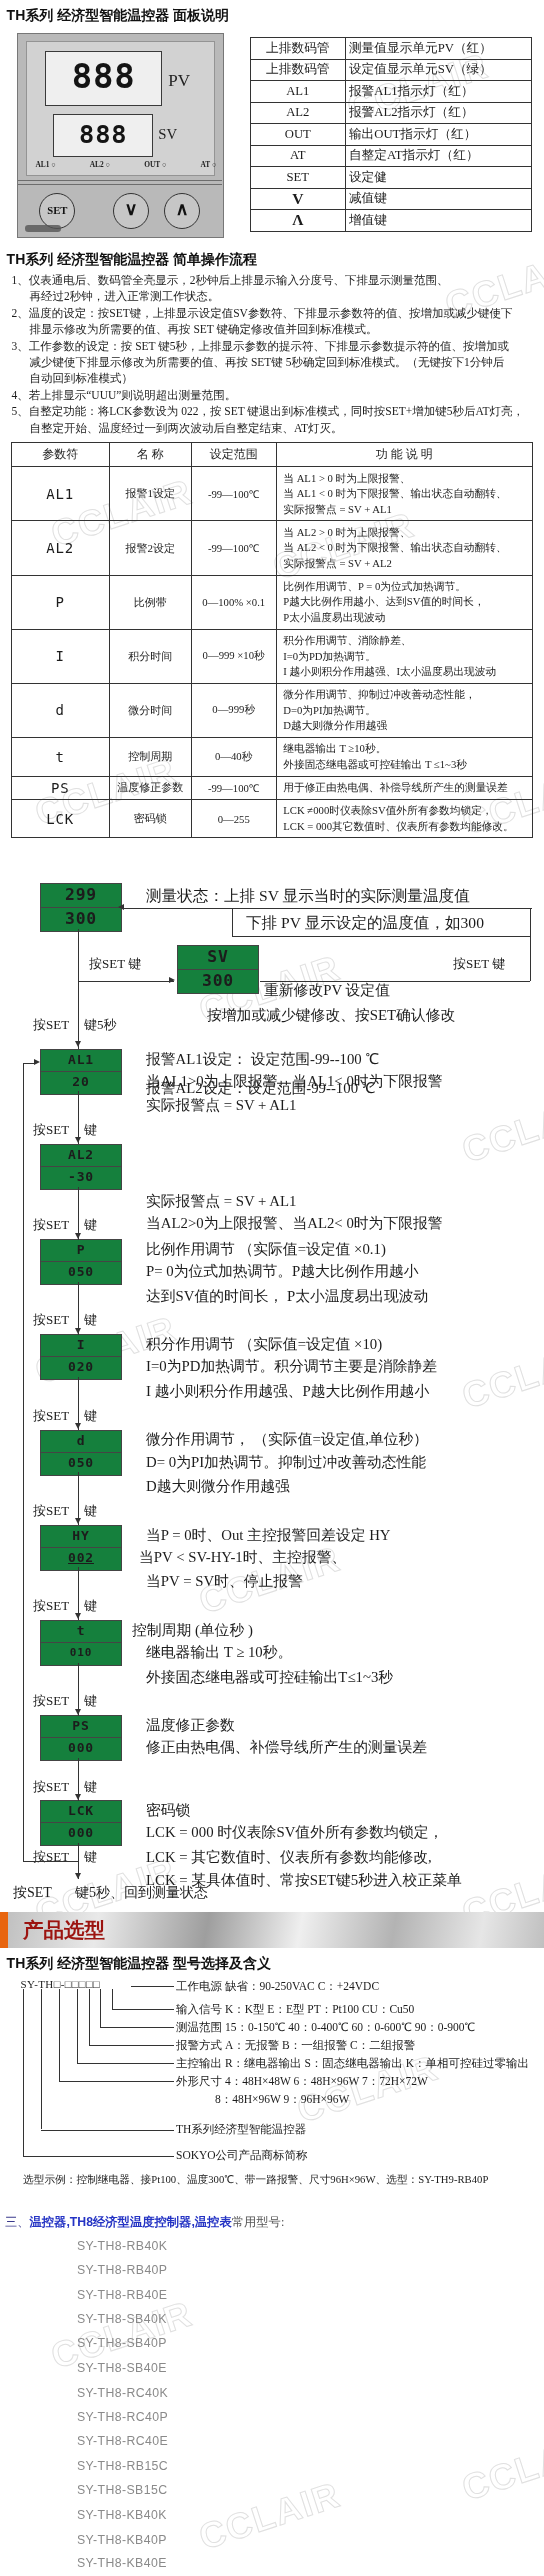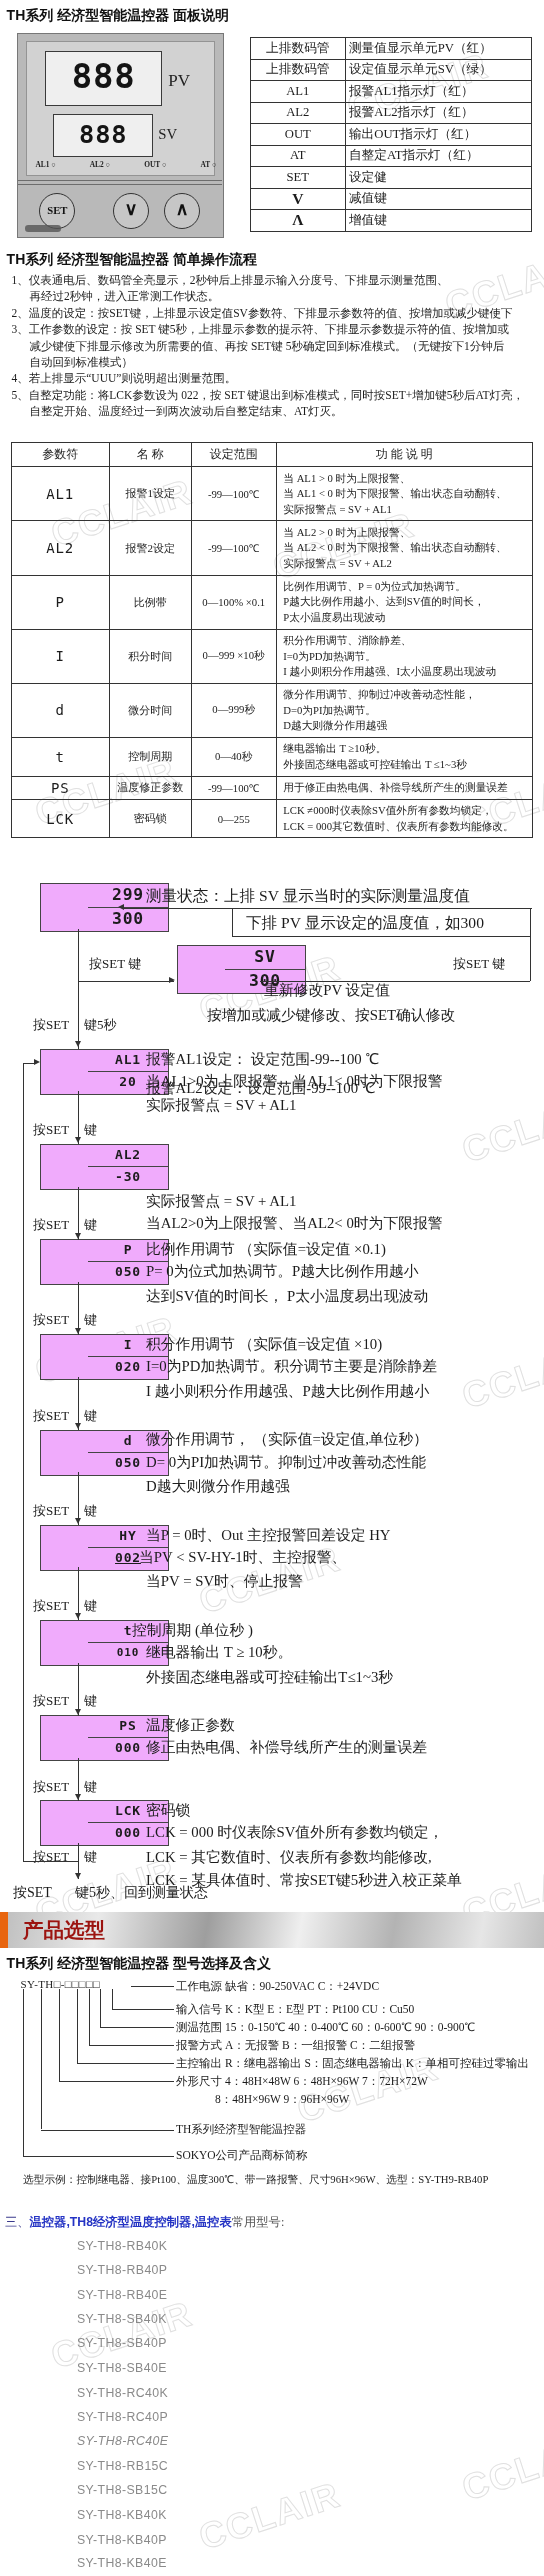--- a/index.html
+++ b/index.html
@@ -49,21 +49,21 @@
   td.pname{width:79px;text-align:center;font-size:11px;}
   td.prange{width:82px;text-align:center;font-size:10.7px;}
   td.pdesc{padding:3.3px 6.6px;font-size:10.7px;line-height:1.45;}
   
   .hl,.vl{position:absolute;background:#333;}
   .hl{height:0.8px;}.vl{width:0.8px;}
   .ah{position:absolute;width:0;height:0;}
   .ah.down{border-left:3.3px solid transparent;border-right:3.3px solid transparent;border-top:6.6px solid #333;}
   .ah.left{border-top:3.3px solid transparent;border-bottom:3.3px solid transparent;border-right:6.6px solid #333;}
   .ah.right{border-top:3.3px solid transparent;border-bottom:3.3px solid transparent;border-left:6.6px solid #333;}
-  .fbox{position:absolute;width:80px;background:#f0abfc;border:1.6px solid #444;padding-left:47px;}
+  .fbox{position:absolute;width:80px;background:#15803d;border:1.6px solid #444;}
   .fcell{text-align:center;border-bottom:0.8px solid #444;overflow:hidden;}
   .fcell:last-child{border-bottom:none;}
   .fnote{position:absolute;font-size:14.8px;white-space:nowrap;color:#1c1c1c;}
   .fnote.start{font-size:15.6px;}
   .flab{position:absolute;font-size:13px;white-space:nowrap;color:#1c1c1c;}
   .fexit{position:absolute;font-size:14px;white-space:nowrap;color:#1c1c1c;}
   
   .banner{left:0;top:1912px;width:545px;height:36px;
      background:linear-gradient(100deg,#bdbdbd 0%,#e9e9e9 18%,#9e9e9e 38%,#efefef 55%,#b3b3b3 72%,#e6e6e6 88%,#bfbfbf 100%);}
   .bbar{position:absolute;left:0;top:0;width:8.2px;height:36px;background:#e8650f;}
@@ -168,20 +168,21 @@
           </tr>
         </tbody>
       </table>
   </div>
 
   <div class="h1 abs" style="left:6.6px;top:251px">TH系列 经济型智能温控器 简单操作流程</div>
   <div class="abs" id="op" style="left:11.5px;top:272px;width:528px">
       <div class="opline">1、仪表通电后、数码管全亮显示，2秒钟后上排显示输入分度号、下排显示测量范围、</div>
       <div class="opline cont">再经过2秒钟，进入正常测工作状态。</div>
       <div class="opline">2、温度的设定：按SET键，上排显示设定值SV参数符、下排显示参数符的值、按增加或减少键使下</div>
+      <div class="opline cont">排显示修改为所需要的值、再按 SET 键确定修改值并回到标准模式。</div>
       <div class="opline">3、工作参数的设定：按 SET 键5秒，上排显示参数的提示符、下排显示参数提示符的值、按增加或</div>
       <div class="opline cont">减少键使下排显示修改为所需要的值、再按 SET键 5秒确定回到标准模式。（无键按下1分钟后</div>
       <div class="opline cont">自动回到标准模式）</div>
       <div class="opline">4、若上排显示“UUU”则说明超出测量范围。</div>
       <div class="opline">5、自整定功能：将LCK参数设为 022，按 SET 键退出到标准模式，同时按SET+增加键5秒后AT灯亮，</div>
       <div class="opline cont">自整定开始、温度经过一到两次波动后自整定结束、AT灯灭。</div>
     </div>
 
   <div class="paramwrap abs">
     <table class="ptable">
@@ -443,20 +444,20 @@
     <div class="vl" style="left: 23px; top: 1989px; height: 167px;"></div>
     <div class="hl" style="left: 23px; top: 2156px; width: 151px;"></div>
     <div class="model" style="top: 2239px;">SY-TH8-RB40K</div>
     <div class="model" style="top: 2263px;">SY-TH8-RB40P</div>
     <div class="model" style="top: 2288px;">SY-TH8-RB40E</div>
     <div class="model" style="top: 2312px;">SY-TH8-SB40K</div>
     <div class="model" style="top: 2336px;">SY-TH8-SB40P</div>
     <div class="model" style="top: 2361px;">SY-TH8-SB40E</div>
     <div class="model" style="top: 2386px;">SY-TH8-RC40K</div>
     <div class="model" style="top: 2410px;">SY-TH8-RC40P</div>
-    <div class="model" style="top: 2434px; font-style: italic;">SY-TH8-RC40E</div>
+    <div class="model" style="top: 2434px;">SY-TH8-RC40E</div>
     <div class="model" style="top: 2459px;">SY-TH8-RB15C</div>
     <div class="model" style="top: 2483px;">SY-TH8-SB15C</div>
     <div class="model" style="top: 2508px;">SY-TH8-KB40K</div>
     <div class="model" style="top: 2533px;">SY-TH8-KB40P</div>
     <div class="model" style="top: 2556px;">SY-TH8-KB40E</div>
   </div>
 
 
 </body></html>

